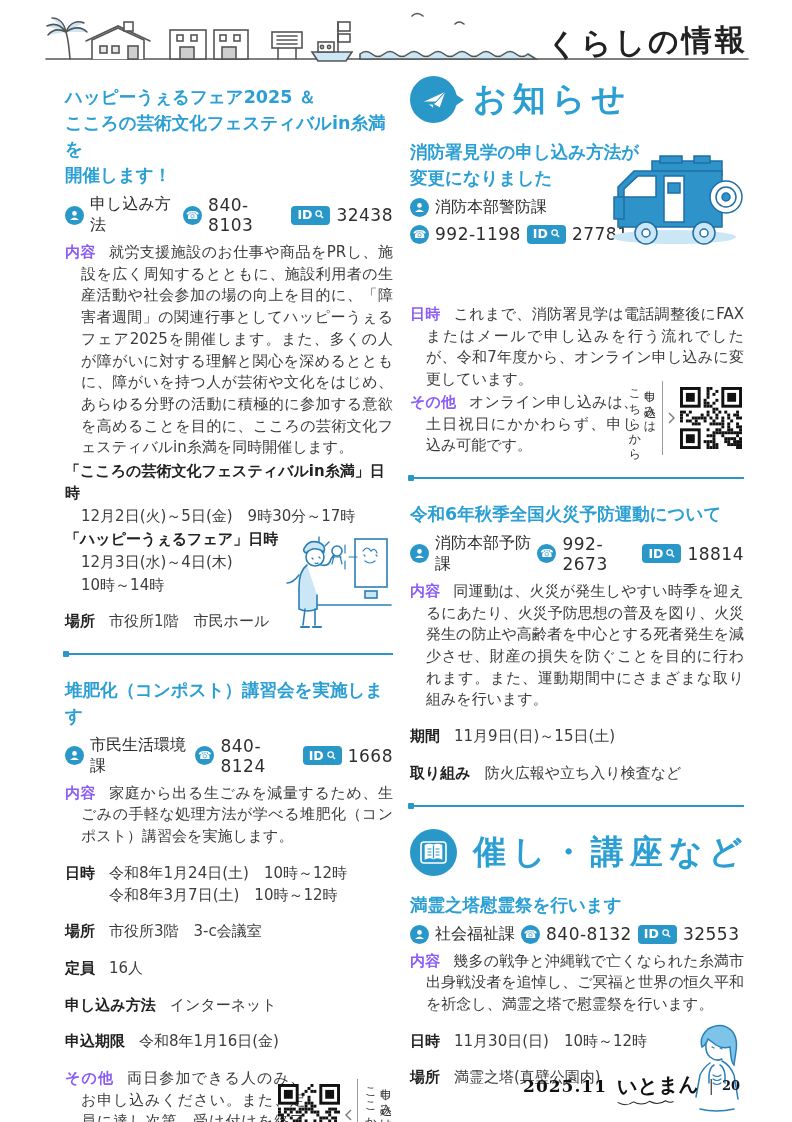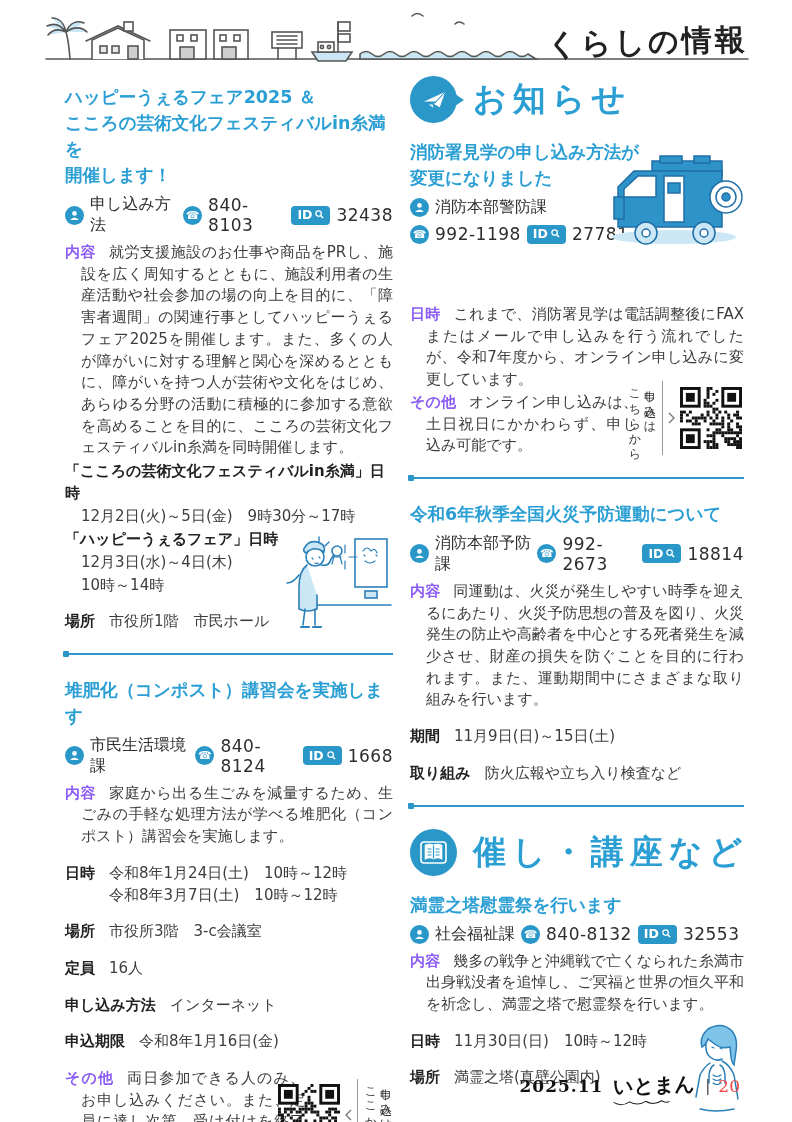--- a/index.html
+++ b/index.html
@@ -59,21 +59,21 @@
   .vrule{width:1px;align-self:stretch;background:#9a9a9a;}
   .chev{flex:0 0 auto;color:#777;}
 
   .spot{position:absolute;}
 
   
   .ftr{position:absolute;right:52px;top:1072px;display:flex;align-items:center;gap:8px;text-align:right;}
   .ftr-issue{font-family:"DejaVu Serif",serif;font-weight:bold;font-size:17px;color:#111;letter-spacing:1px;}
   .ftr-brand{font-size:20px;font-weight:bold;color:#111;transform:rotate(-2deg);position:relative;padding:0 2px;}
   .ftr-sep{color:#444;font-size:15px;}
-  .ftr-page{font-family:"DejaVu Serif",serif;font-weight:normal;font-size:17px;color:#ef4444;}
+  .ftr-page{font-family:"DejaVu Serif",serif;font-weight:bold;font-size:13px;color:#0f172a;}
 </style>
 </head>
 <body>
 
 <div class="page">
 
   <div class="hdr">
     <svg width="792" height="60" viewBox="0 0 792 60">
       <g stroke="#555" stroke-width="1.6" fill="none" stroke-linecap="round">
         <line x1="46" y1="51" x2="748" y2="51"></line>

